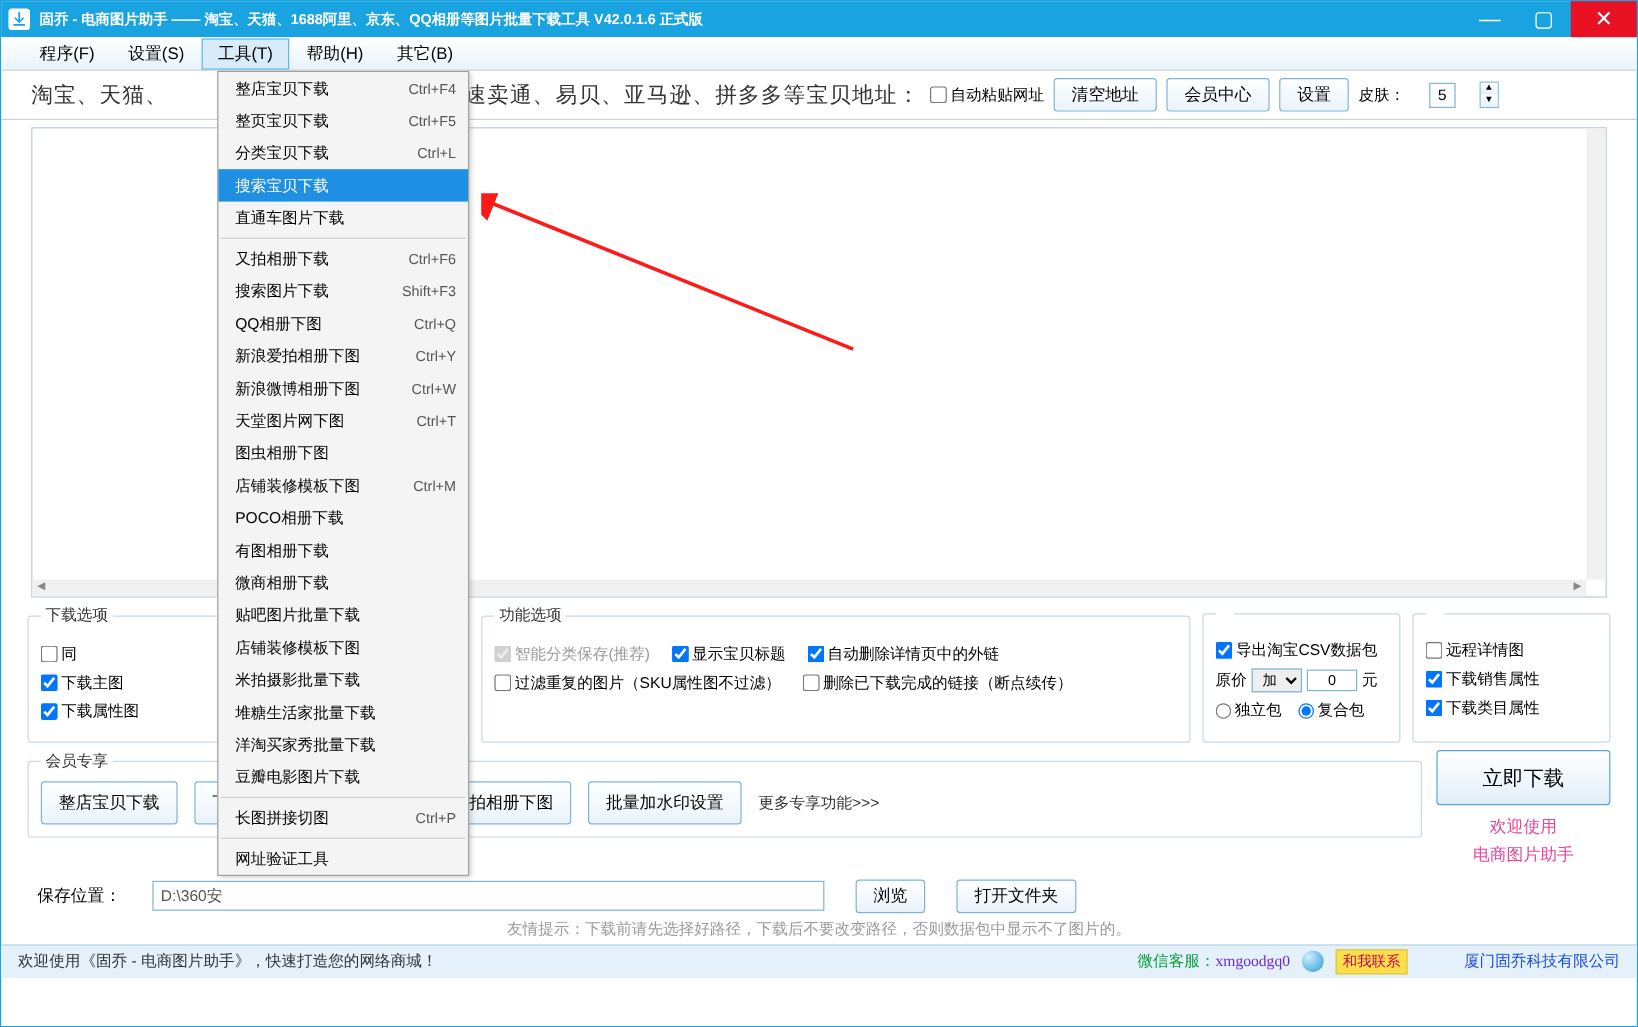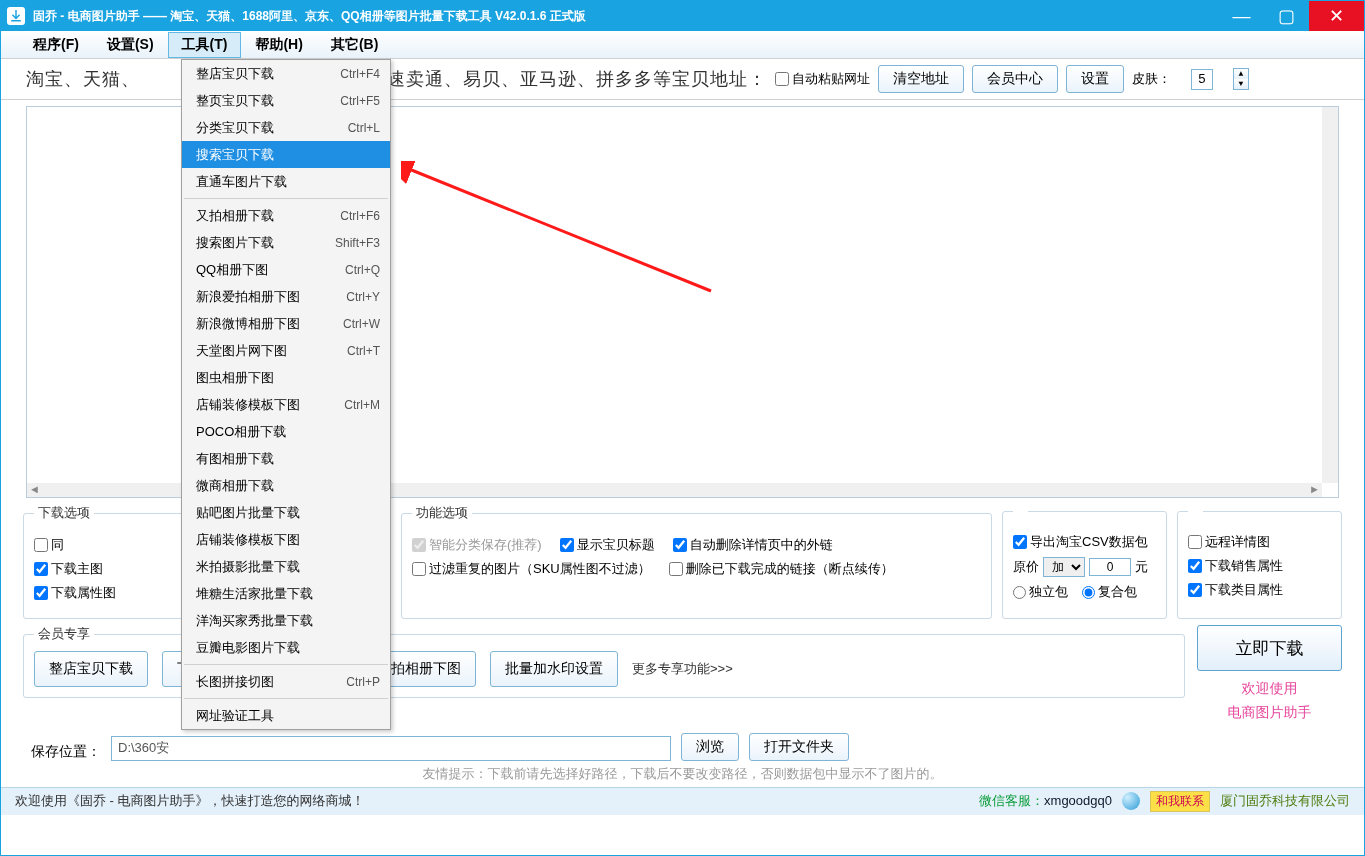--- a/index.html
+++ b/index.html
@@ -5,21 +5,21 @@
 * { box-sizing: border-box; margin: 0; padding: 0; }
 body { font-family: "Microsoft YaHei", sans-serif; font-size: 13px; background: #fff; overflow: hidden; }
 .window { width: 1365px; height: 856px; border: 1px solid #19a3e1; background: #fff; position: relative; }
 .titlebar { height: 30px; background: #19a3e1; display: flex; align-items: center; padding: 0 0 0 6px; }
 .titlebar-icon { width: 18px; height: 18px; background: #fff; border-radius: 3px; display: flex; align-items: center; justify-content: center; margin-right: 8px; }
 .titlebar-icon svg { width: 12px; height: 12px; fill: #19a3e1; }
 .titlebar-text { color: #fff; font-size: 12px; font-weight: bold; flex: 1; }
 .winctrl { display: flex; height: 100%; }
 .winctrl div { width: 45px; display: flex; align-items: center; justify-content: center; color: #fff; font-size: 18px; }
 .winctrl .close { background: #e81123; width: 55px; }
-.menubar { height: 28px; background: linear-gradient(#fff,#e9f3fb); border-bottom: 1px solid #d0d0d0; display: flex; align-items: flex-end; padding-left: 18px; gap: 0; font-weight: bold; }
+.menubar { height: 28px; background: linear-gradient(#fff,#e9f3fb); border-bottom: 1px solid #d0d0d0; display: flex; align-items: flex-end; padding-left: 18px; gap: 0; }
 .menubar-item { padding: 4px 14px; font-size: 14px; }
 .menubar-item.open { background: #d6ecf9; border: 1px solid #62b9e6; padding: 3px 13px; }
 .dropdown { position: absolute; left: 180px; top: 58px; width: 210px; background: #f4f4f4; border: 1px solid #a0a0a0; box-shadow: 2px 2px 4px rgba(0,0,0,.2); z-index: 100; }
 .dropdown-item { height: 27px; display: flex; align-items: center; padding: 0 10px 0 14px; font-size: 13px; white-space: nowrap; }
 .dropdown-item.sel { background: #1f8fe4; color: #fff; }
 .dropdown-item .lbl { flex: 1; }
 .dropdown-item .sc { font-size: 12px; color: #555; }
 .dropdown-item.sel .sc { color: #fff; }
 .dropdown-sep { height: 1px; background: #d0d0d0; margin: 3px 2px; }
 .toolbar { display: flex; align-items: center; padding: 6px 25px 6px 25px; gap: 8px; border-bottom: 1px solid #d0d0d0; }
@@ -51,31 +51,31 @@
 .btnrow { display: flex; gap: 14px; align-items: center; flex-wrap: wrap; }
 .btn2 { background: linear-gradient(#fff,#eaf3fb); border: 1px solid #7eb4d6; padding: 8px 14px; font-size: 14px; border-radius: 3px; }
 .more { font-size: 13px; color: #333; }
 .speedbox { width: 200px; }
 .speedbox .sl { display: flex; align-items: center; gap: 6px; font-size: 13px; }
 .speedbox input[type=range] { flex: 1; }
 .speedbox .chks { margin-top: 6px; border: 1px solid #c9d9e6; padding: 4px 6px; }
 .speedbox .chks .chk { margin: 3px 0; }
 .bigbtn { width: 145px; height: 46px; background: linear-gradient(#fff,#e2effa); border: 1px solid #5da4d1; font-size: 17px; border-radius: 3px; }
 .welcome { text-align: center; color: #e6459b; font-size: 14px; line-height: 1.7; }
-.saverow { display: flex; align-items: flex-end; padding: 2px 41px 2px 30px; gap: 10px; }
+.saverow { display: flex; align-items: center; padding: 2px 41px 2px 30px; gap: 26px; }
 .saverow .lbl { font-size: 14px; }
 .saverow input.path { flex: 1; border: 1px solid #7eb4d6; padding: 4px 6px; font-size: 13px; color: #555; max-width: 560px; }
 .hint { text-align: center; color: #9a9a9a; font-size: 13px; margin: 2px 0 4px; }
 .status { height: 28px; background: #e4f1fa; border-top: 1px solid #b8d4e8; display: flex; align-items: center; padding: 0 14px; font-size: 13px; gap: 10px; }
 .status .l { flex: 1; color: #333; }
 .status .wx { color: #0a9c3a; }
-.status .wxid { color: #0f172a; font-family: Liberation Sans, sans-serif; }
+.status .wxid { color: #6d28d9; font-family: Liberation Serif, serif; }
 .globe { width: 18px; height: 18px; border-radius: 50%; background: radial-gradient(circle at 30% 30%, #cfefff, #2a9ad6); display: inline-block; vertical-align: middle; }
 .contact { background: #fde047; border: 1px solid #d8c45b; color: #c05; padding: 1px 5px; font-size: 12px; }
-.company { color: #4d7c0f; }
+.company { color: #1d4ed8; margin-left: 37px; }
 </style>
 </head>
 <body>
 
 <div class="window">
   <div class="titlebar">
     <div class="titlebar-icon">
         <svg viewBox="0 0 10 10">
           <path d="M5 0 L5 7 M2 4 L5 7 L8 4 M1 9 H9" stroke="#19a3e1" stroke-width="1.2" fill="none"></path>
         </svg>

